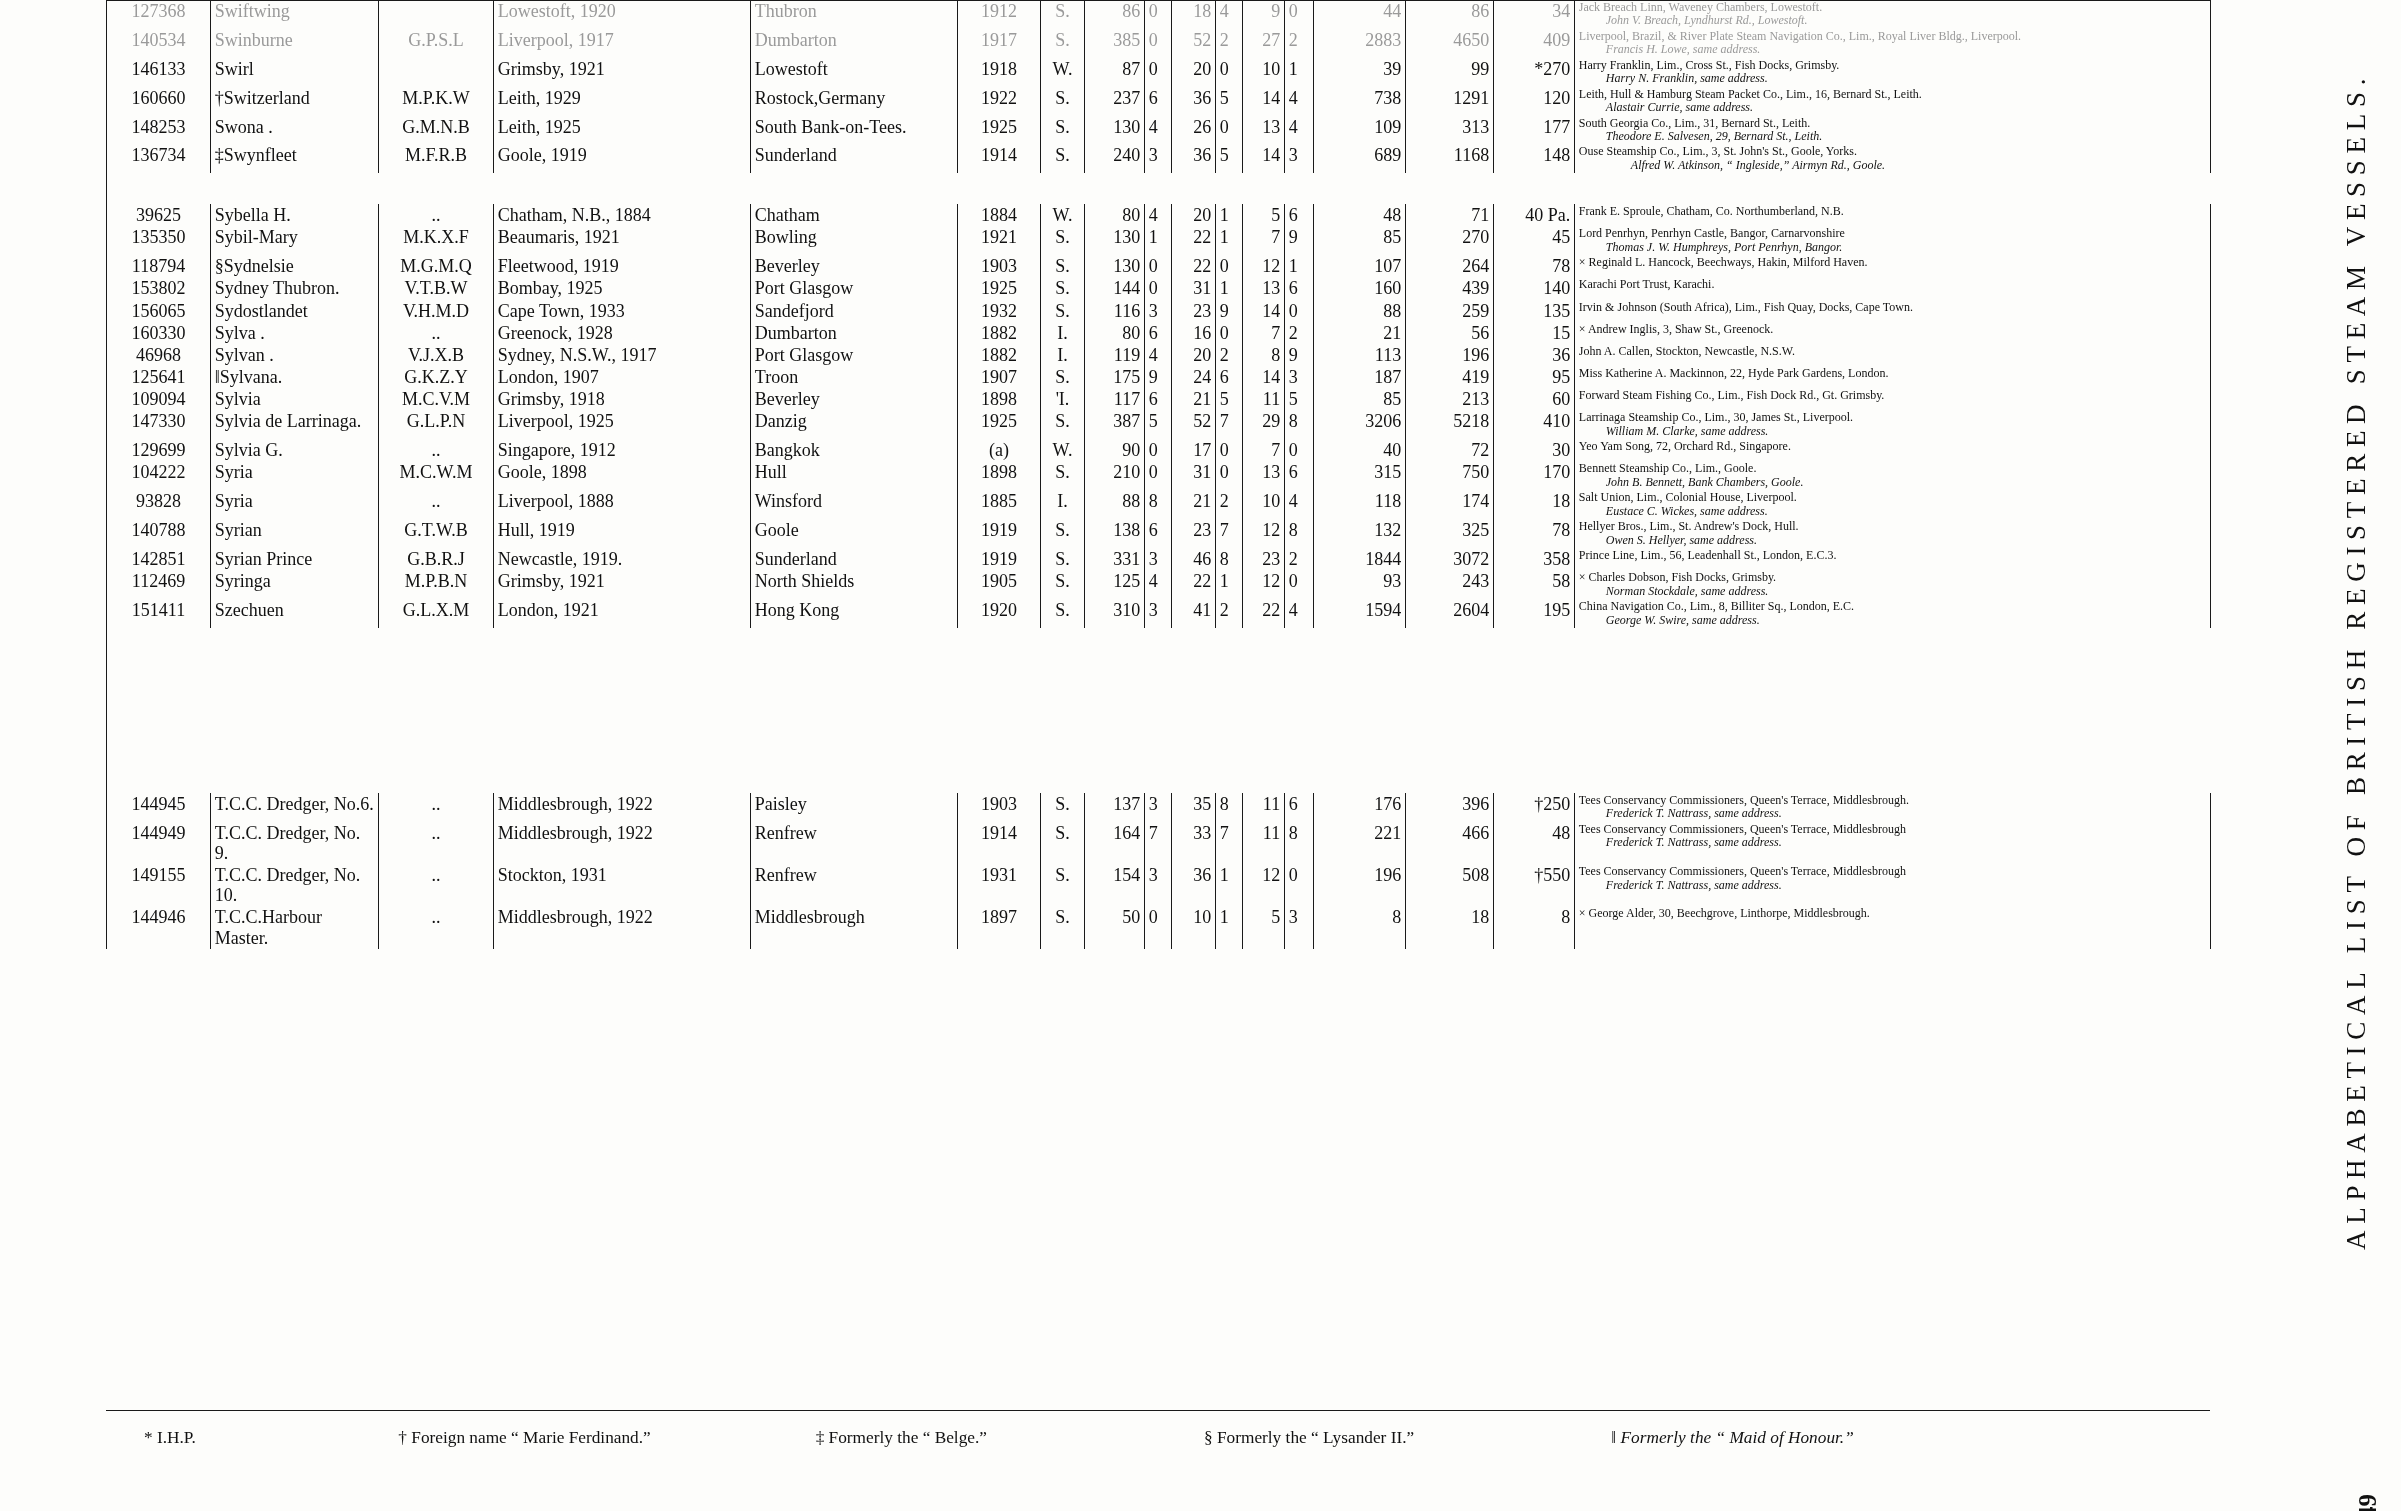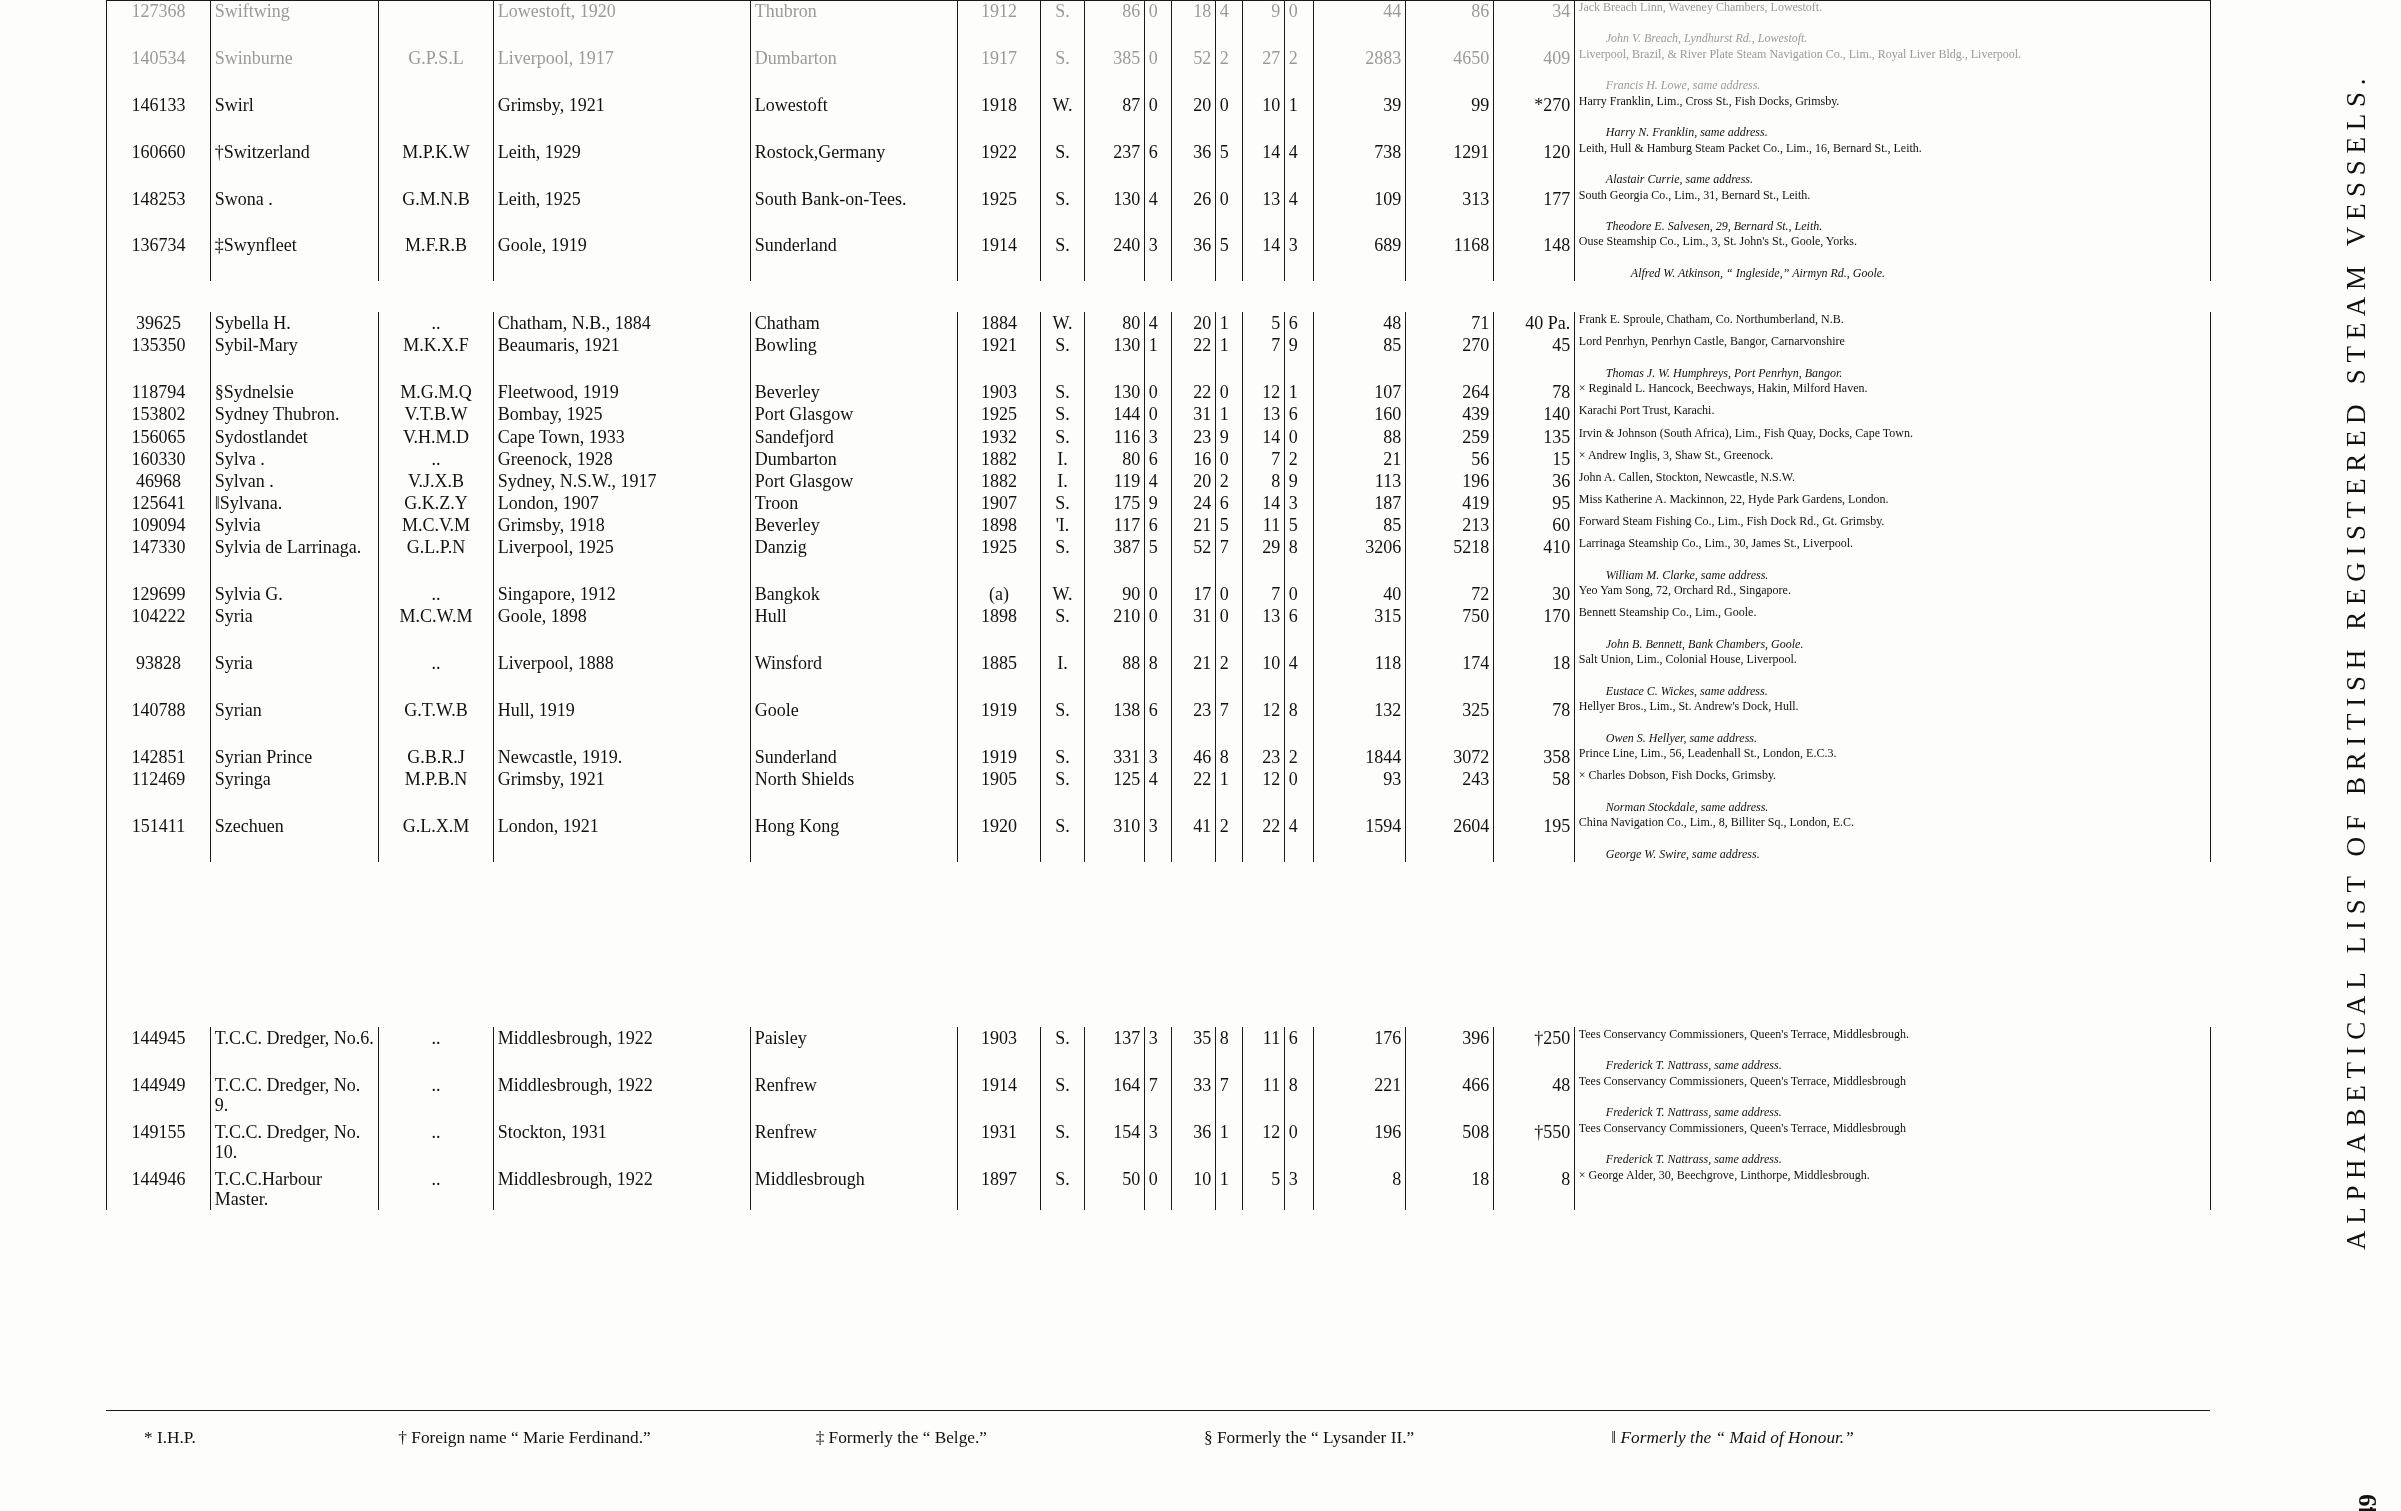--- a/index.html
+++ b/index.html
@@ -48,21 +48,21 @@
   col.c-gross{width:92px;}
   col.c-net{width:88px;}
   col.c-hp{width:81px;}
   col.c-owner{width:636px;}
 
   .num{text-align:right;padding-right:5.8px;}
   .numc{text-align:left;padding-left:2.9px;}
   .ctr{text-align:center;}
   .nm{padding-left:7.7px;}
   .owner{border-left:1.9px solid #1a1a1a;border-right:none;padding-left:9.6px;font-size:12px;}
-  .mgr{font-style:italic;display:block;padding-left:27px;margin-top:18px;}
+  .mgr{font-style:italic;display:block;padding-left:27px;}
   .mgr.ind{padding-left:52px;}
 
   
   .sidetitle{
     position:absolute; right:17.3px; top:56px;
     width:44px; height:1210px;
     writing-mode:vertical-rl;
     text-orientation:mixed;
     transform:rotate(180deg);
     font-size:27px;

